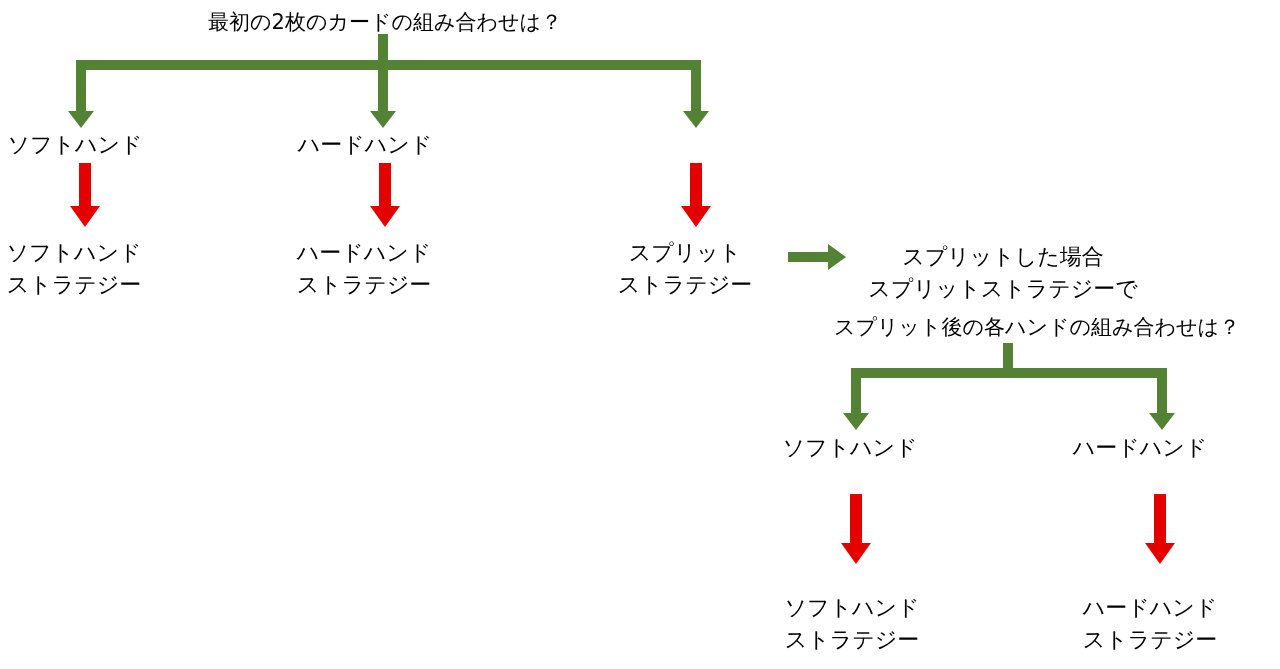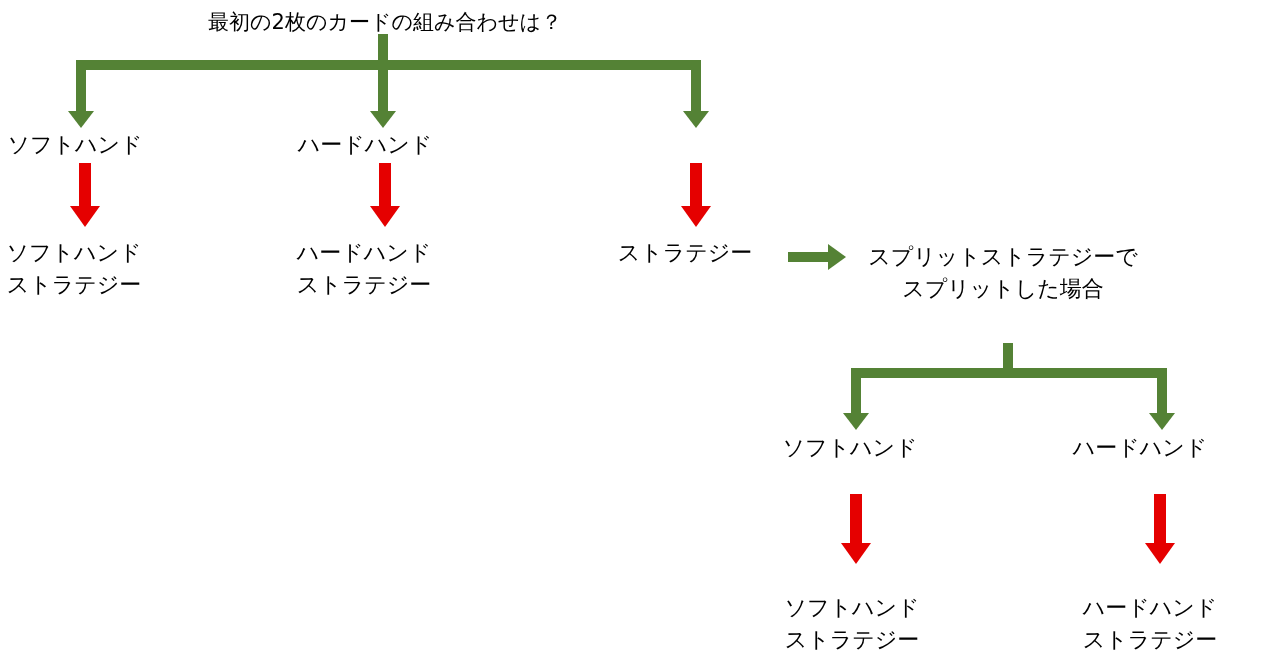--- a/index.html
+++ b/index.html
@@ -85,33 +85,35 @@
 
   <div class="label multiline" style="left:74px; top:237px;">
     <div>ソフトハンド</div>
     <div>ストラテジー</div>
   </div>
   <div class="label multiline" style="left:364px; top:237px;">
     <div>ハードハンド</div>
     <div>ストラテジー</div>
   </div>
   <div class="label multiline" style="left:685px; top:237px;">
+    <div>スプリット</div>
     <div>ストラテジー</div>
   </div>
 
   <div class="arrow-right" style="left:788px; top:244px; width:58px; height:26px;">
     <div class="shaft"></div>
     <div class="head"></div>
   </div>
 
   <div class="label multiline" style="left:1003px; top:241px;">
+    <div>スプリットした場合</div>
     <div>スプリットストラテジーで</div>
-    <div>スプリットした場合</div>
   </div>
 
+  <div class="question" style="left:1037px; top:313px;">スプリット後の各ハンドの組み合わせは？</div>
 
   <div class="vline" style="left:1003px; top:343px; height:27px;"></div>
   <div class="hline" style="left:851px; top:368px; width:316px;"></div>
 
   <div class="arrow-down green" style="left:843px; top:378px; height:52px;">
     <div class="shaft"></div>
     <div class="head"></div>
   </div>
   <div class="arrow-down green" style="left:1149px; top:378px; height:52px;">
     <div class="shaft"></div>

